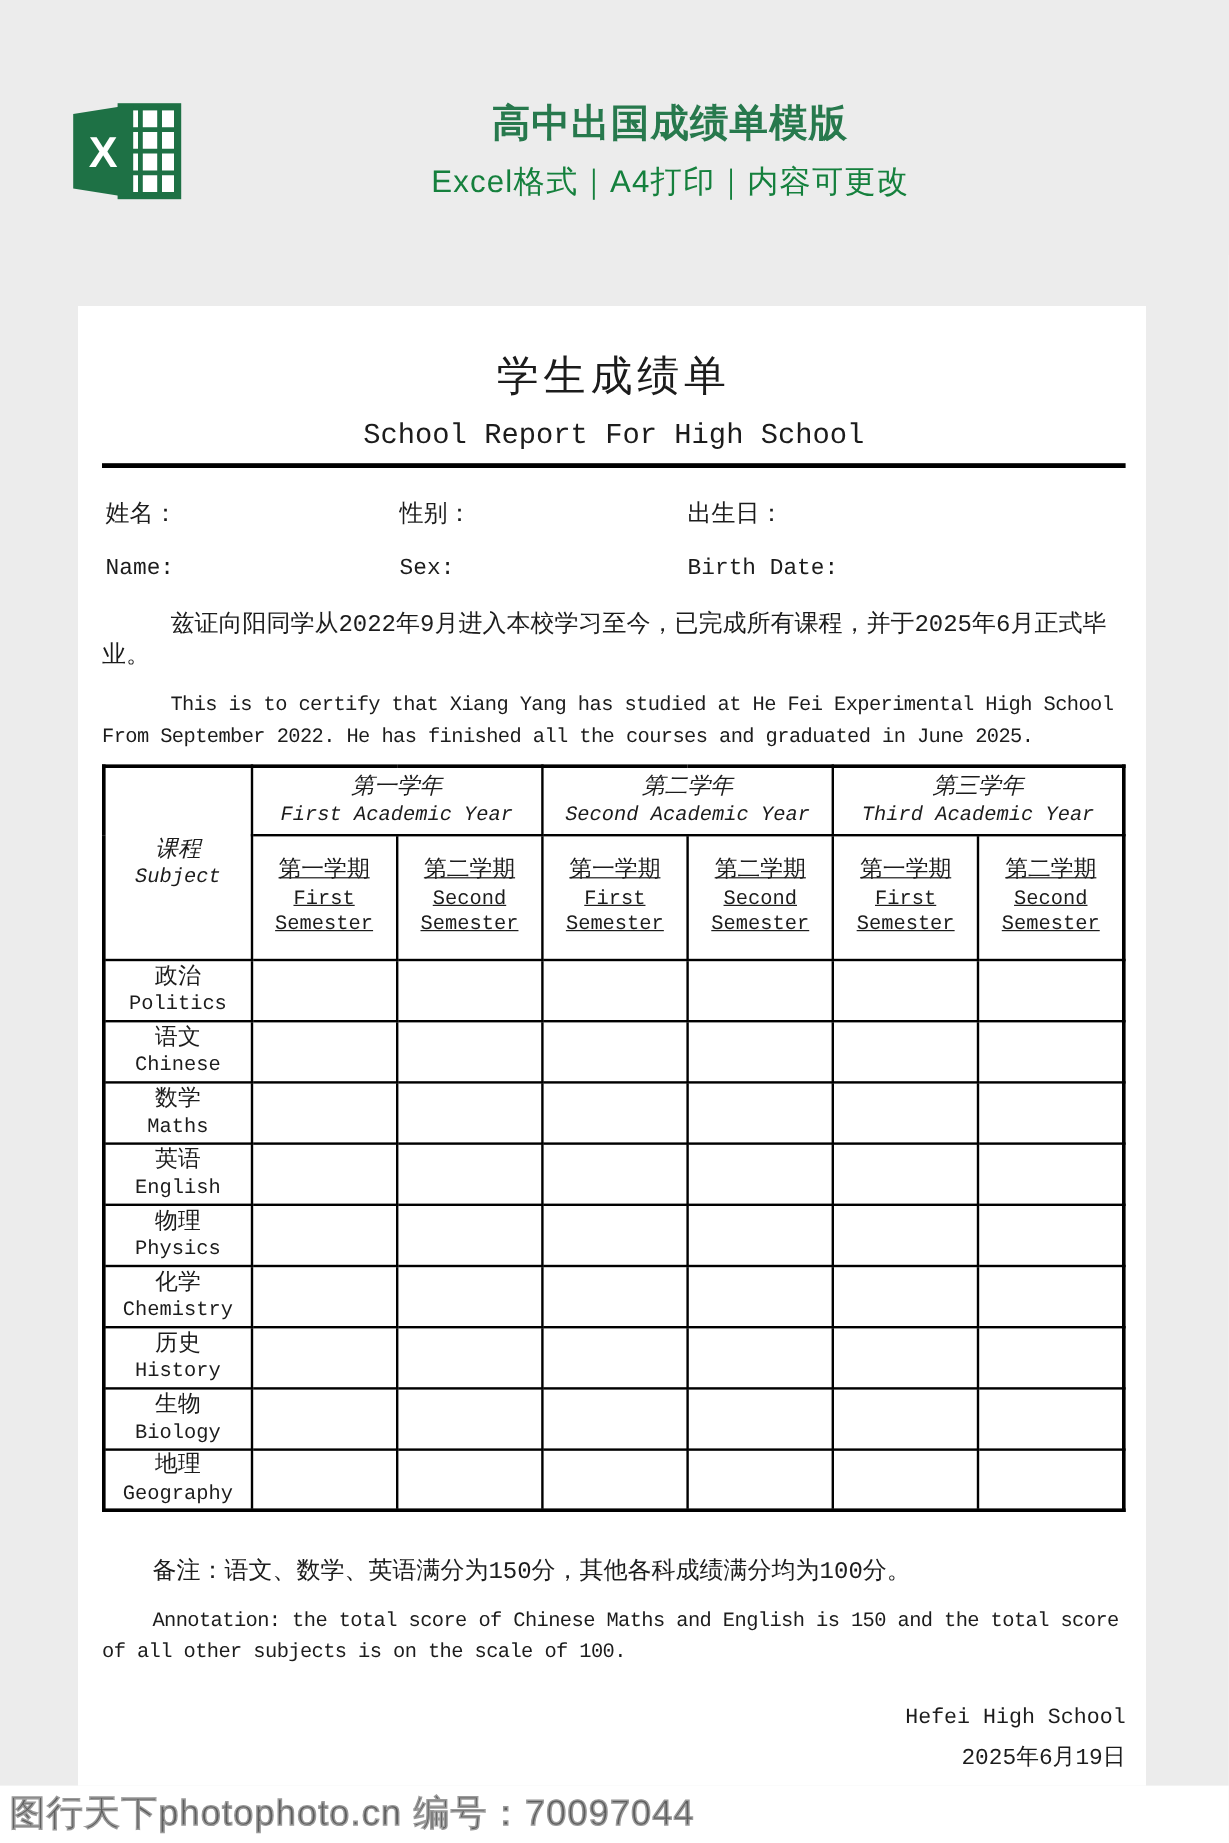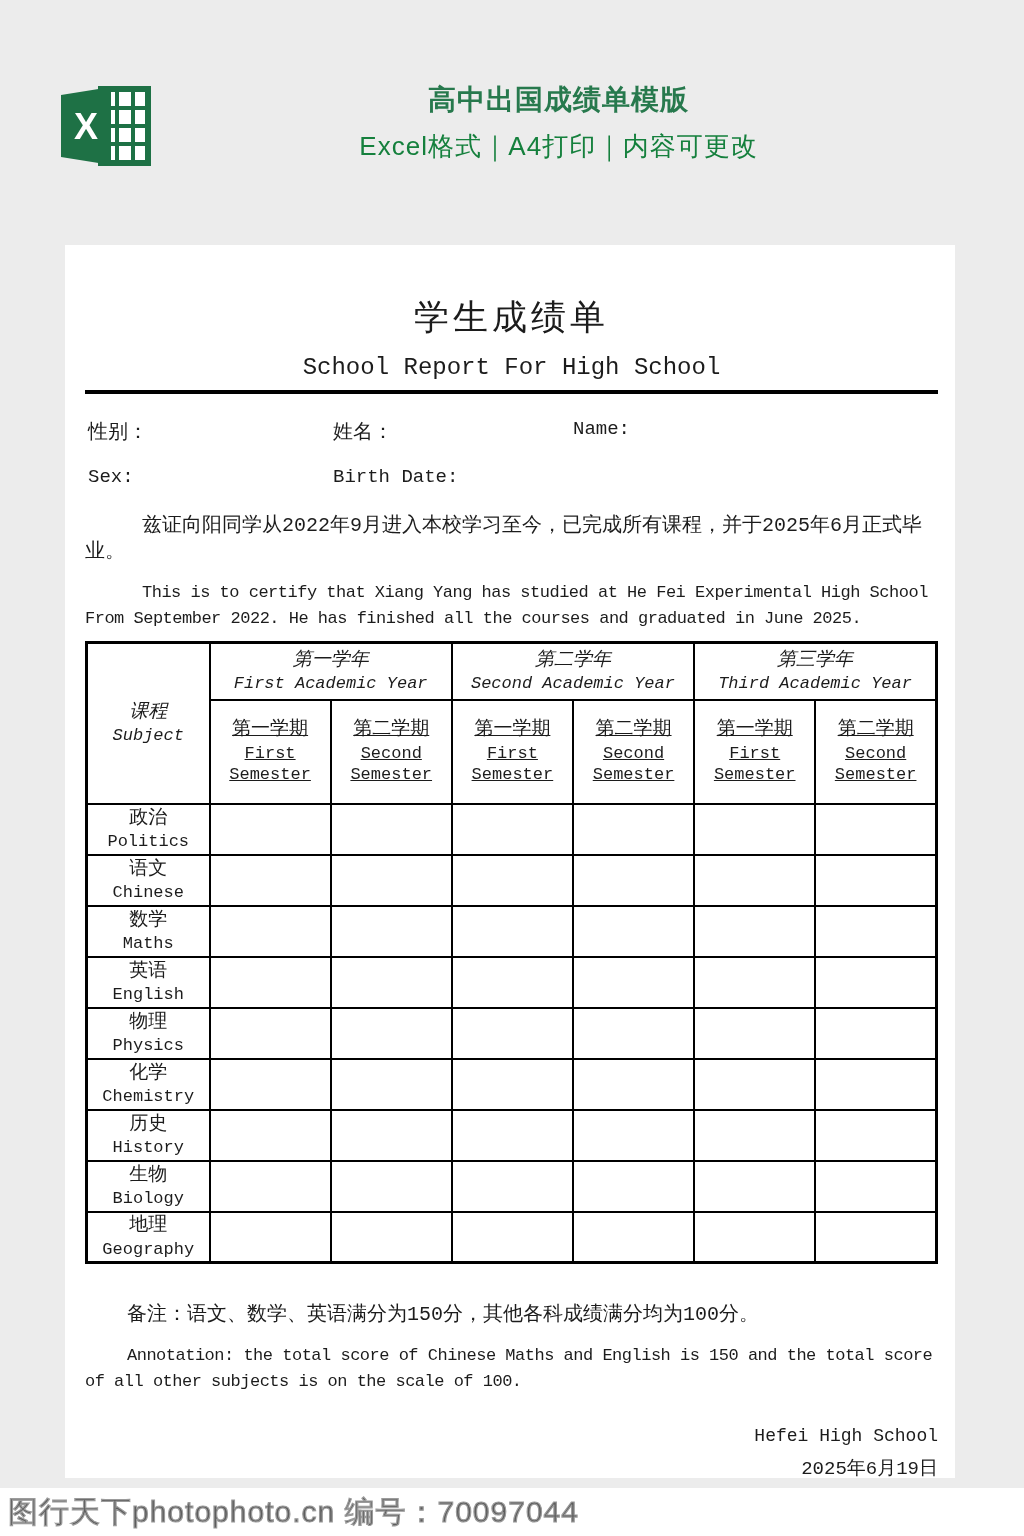--- a/index.html
+++ b/index.html
@@ -12,34 +12,34 @@
     color: #1c1c1c;
     overflow: hidden;
   }
 
   
   .top-header { position: absolute; top: 84px; left: 57px; right: 0; display: flex; align-items: flex-start; }
   .excel-icon { width: 96px; height: 84px; flex: none; }
   .header-text { flex: 1; text-align: center; margin-right: 60px; }
   .header-title {
     font-family: "Liberation Sans", "DejaVu Sans", sans-serif;
-    font-weight: bold; font-size: 28px; line-height: 1.15;
+    font-weight: bold; font-size: 32px; line-height: 1.15;
     color: #27794d; letter-spacing: 1px;
   }
   .header-subtitle {
     font-family: "Liberation Sans", "DejaVu Sans", sans-serif;
     font-size: 26px; color: #15803d; margin-top: 13px; letter-spacing: 1px;
   }
 
   
   .card {
-    position: absolute; top: 245px; left: 65px;
+    position: absolute; top: 255px; left: 65px;
     width: 890px; height: 1233px;
     background: #ffffff;
-    padding: 54px 17px 0 20px;
+    padding: 40px 17px 0 20px;
   }
   .doc-title { text-align: center; font-size: 35px; letter-spacing: 4px; line-height: 1.2; }
   .doc-subtitle { text-align: center; font-size: 24px; margin-top: 13px; }
   .rule { border-top: 4px solid #000; margin-top: 9px; }
 
   .fields {
     margin-top: 24px; padding-left: 3px;
     display: grid; grid-template-columns: 245px 240px 1fr; row-gap: 21px;
     font-size: 20px;
   }
@@ -102,22 +102,23 @@
   </div>
 </div>
 
 <div class="card">
 
   <div class="doc-title">学生成绩单</div>
   <div class="doc-subtitle">School Report For High School</div>
   <div class="rule"></div>
 
   <div class="fields">
+    <div class="field-zh">姓名：</div>
     <div class="field-zh">性别：</div>
-    <div class="field-zh">姓名：</div>
+    <div class="field-zh">出生日：</div>
     <div class="field-en">Name:</div>
     <div class="field-en">Sex:</div>
     <div class="field-en">Birth Date:</div>
   </div>
 
   <div class="certify-zh">兹证向阳同学从2022年9月进入本校学习至今，已完成所有课程，并于2025年6月正式毕业。</div>
   <div class="certify-en">This is to certify that Xiang Yang has studied at He Fei Experimental High School From September 2022. He has finished all the courses and graduated in June 2025.</div>
 
   <table class="score">
     <colgroup>

